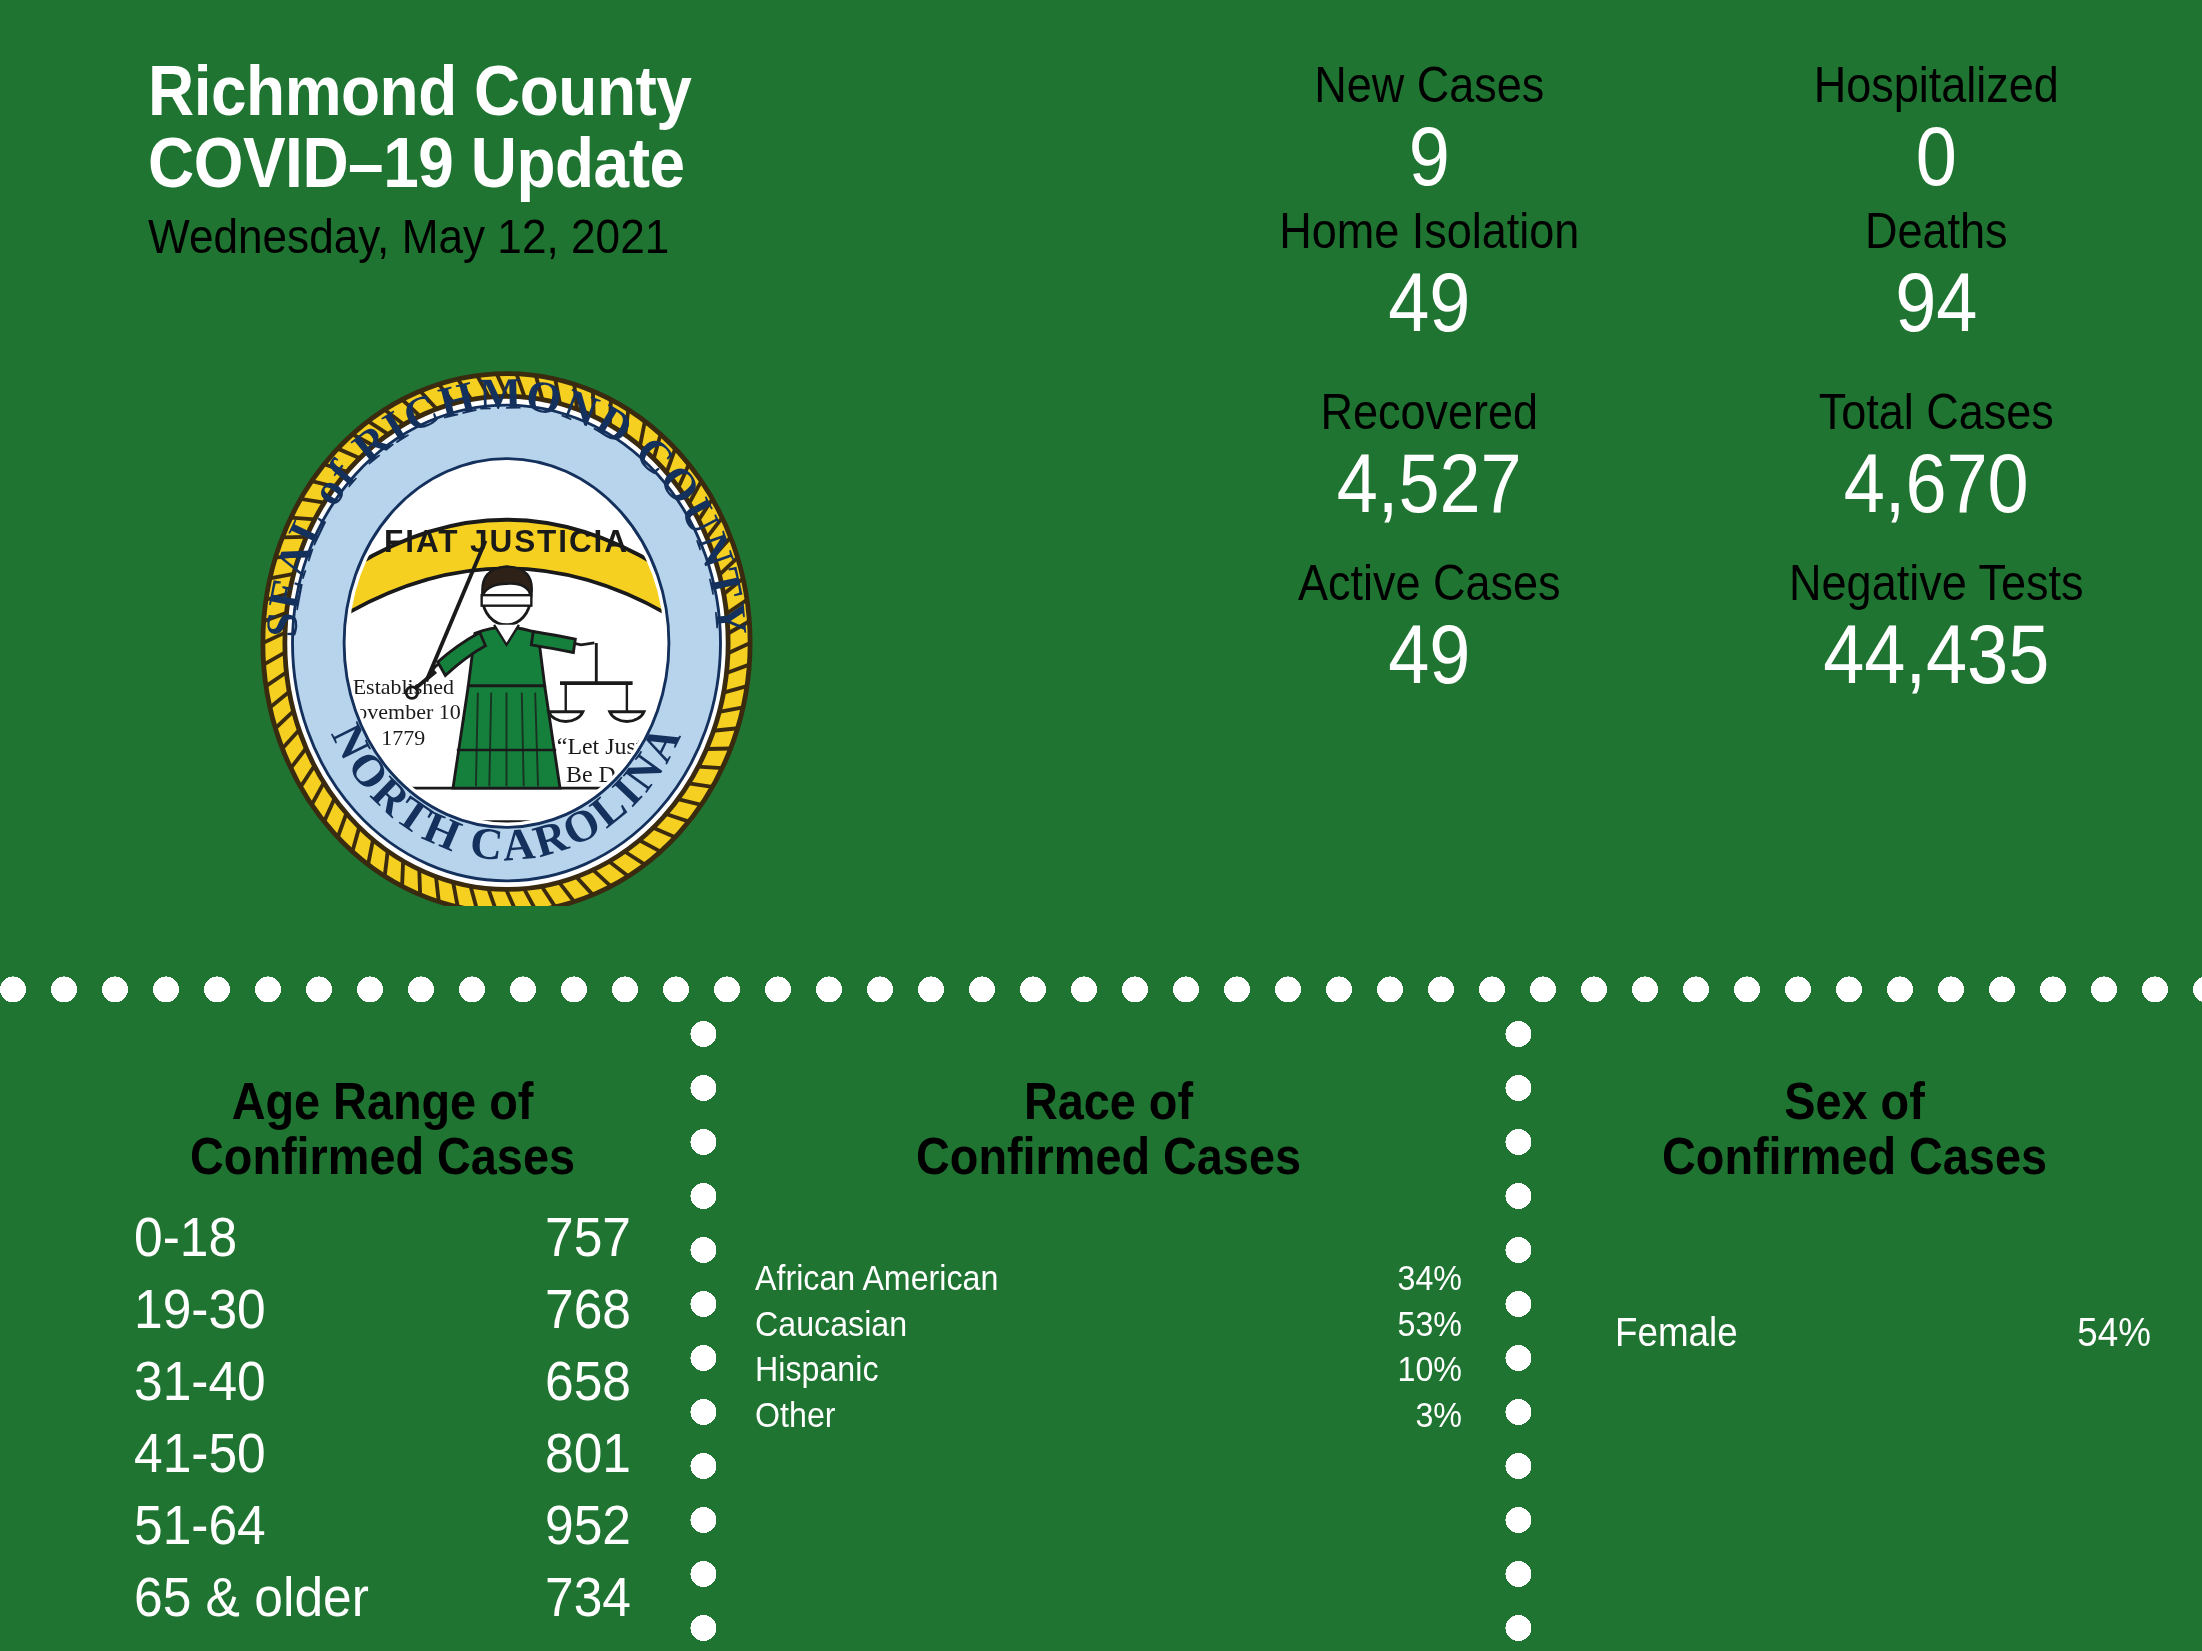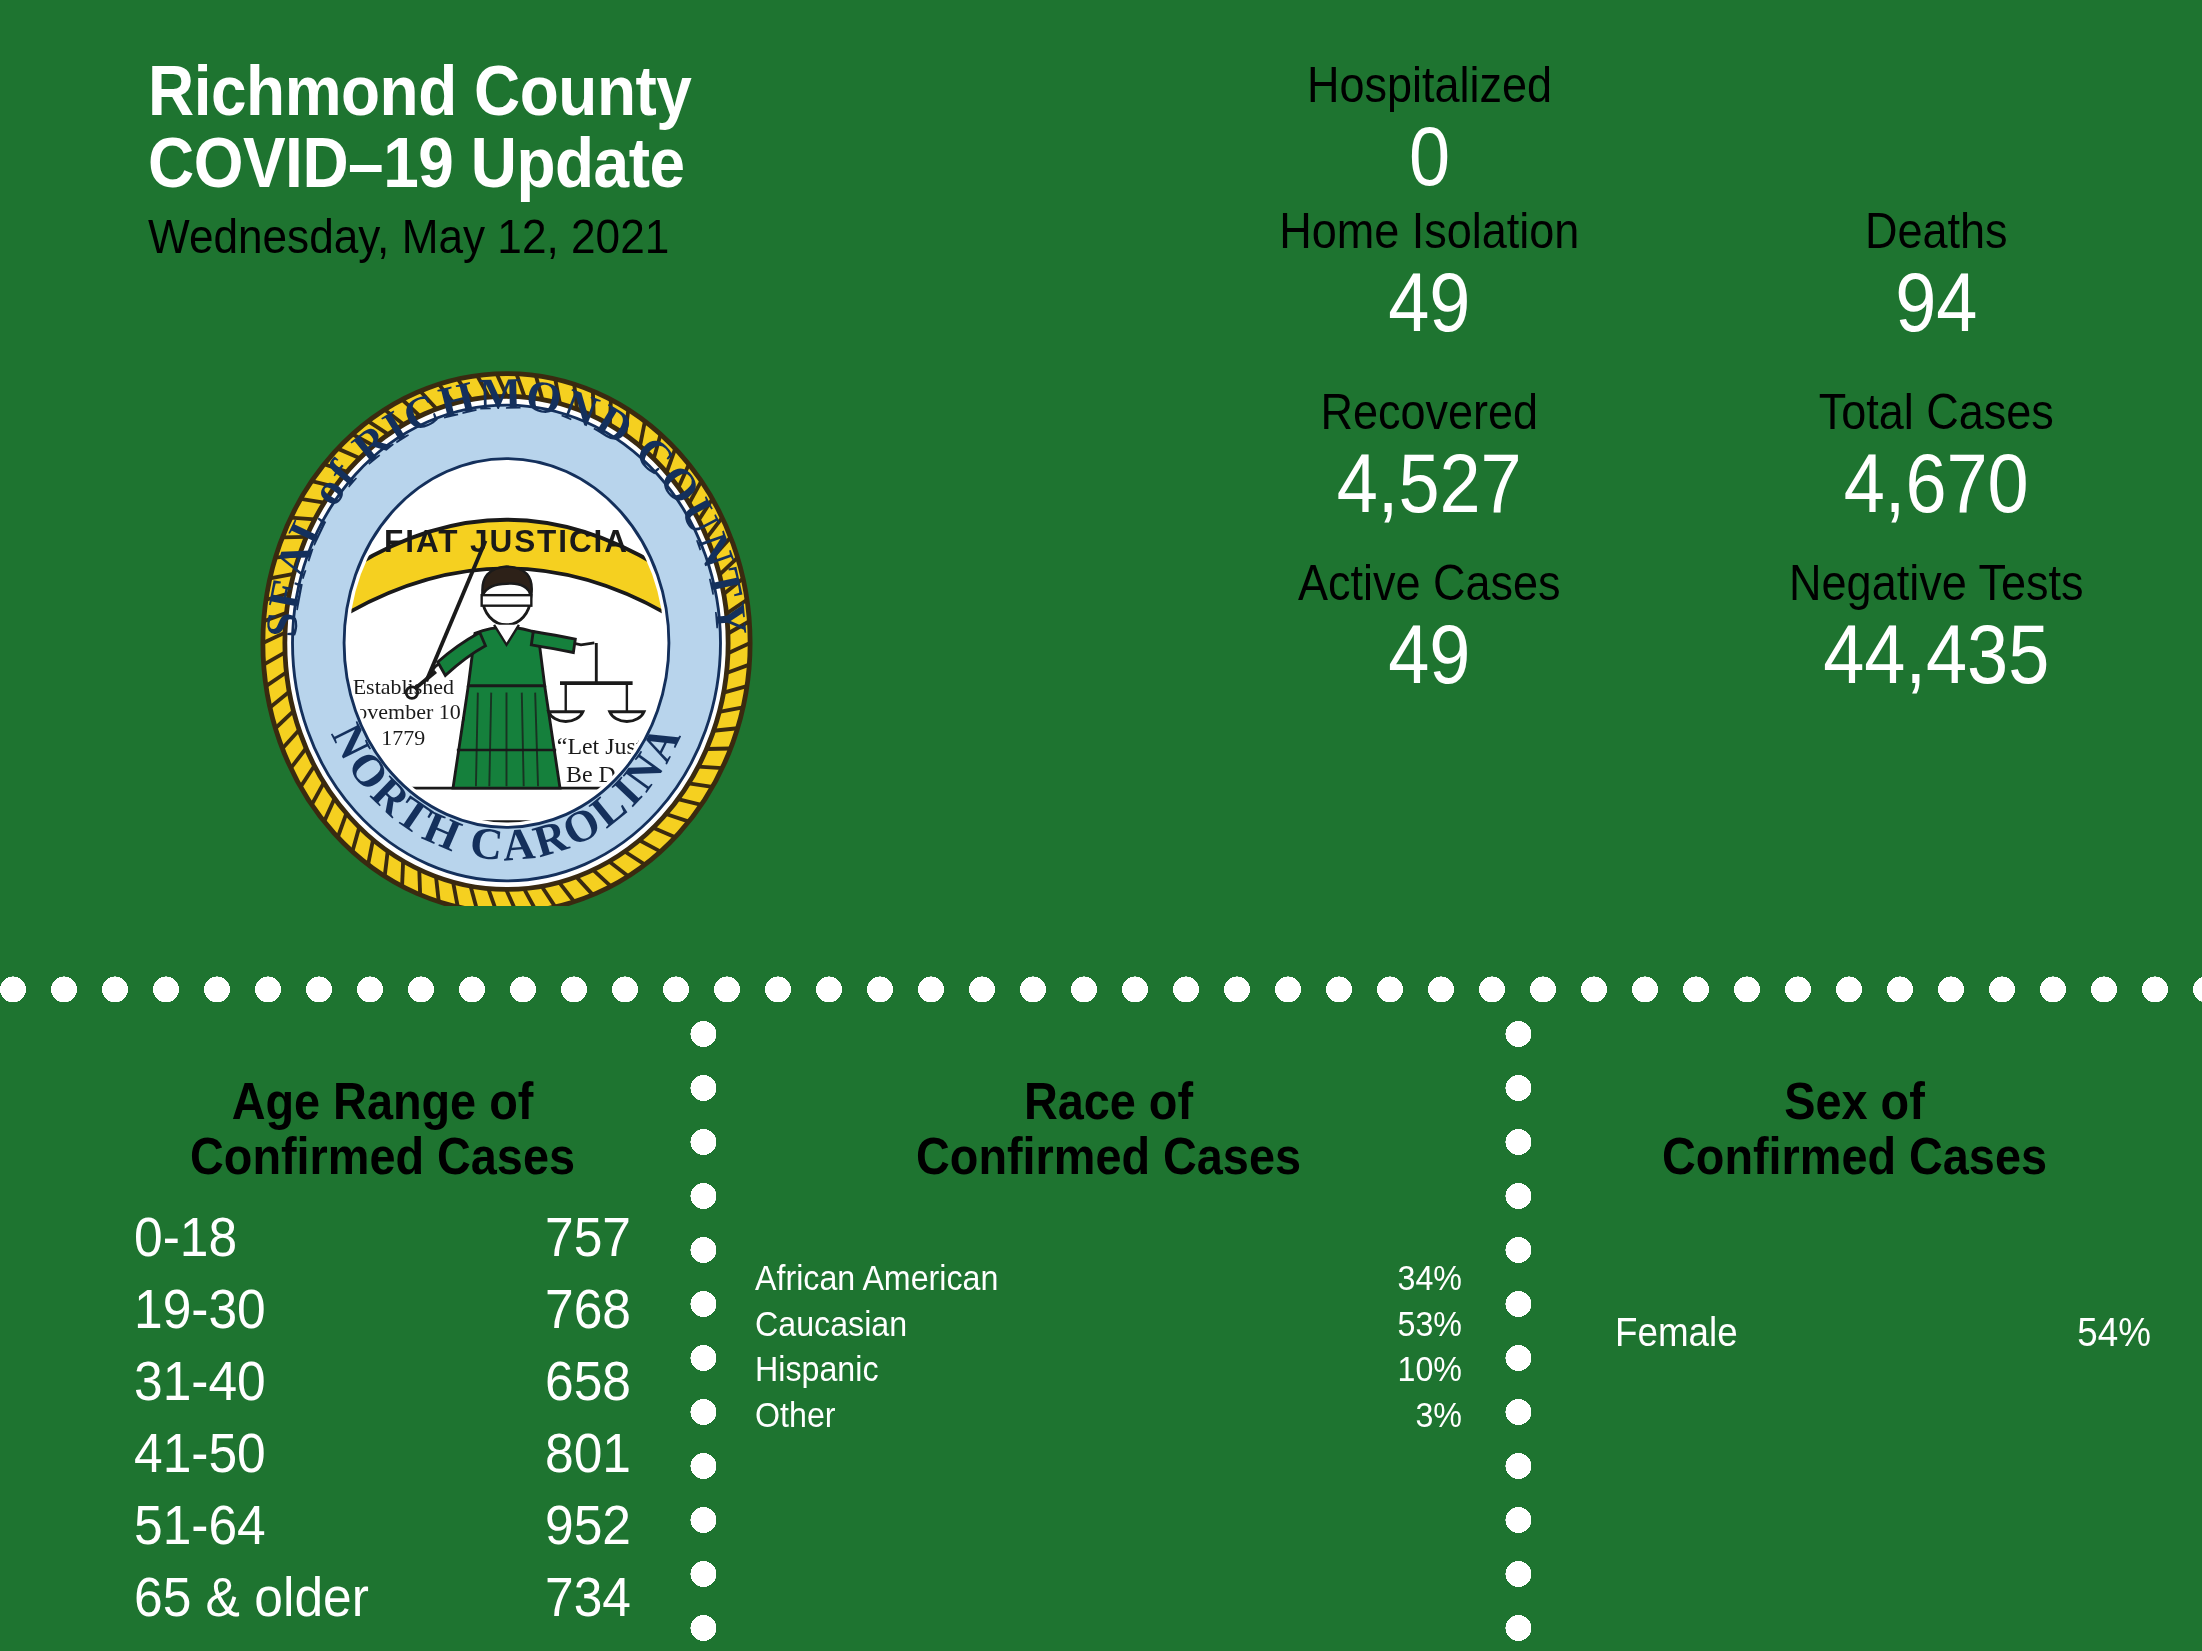--- a/index.html
+++ b/index.html
@@ -259,20 +259,24 @@
             <text x="392" y="416">“Let Justice</text>
             <text x="392" y="446">Be Done”</text>
           </g>
         </g>
       </svg>
     </div>
 
     <div class="stats">
       <div class="stats-row">
         <div class="stat-cell">
+          <div class="stat-label">New Cases</div>
+          <div class="stat-value">9</div>
+        </div>
+        <div class="stat-cell">
           <div class="stat-label">Hospitalized</div>
           <div class="stat-value">0</div>
         </div>
       </div>
       <div class="stats-row">
         <div class="stat-cell">
           <div class="stat-label">Home Isolation</div>
           <div class="stat-value">49</div>
         </div>
         <div class="stat-cell">

